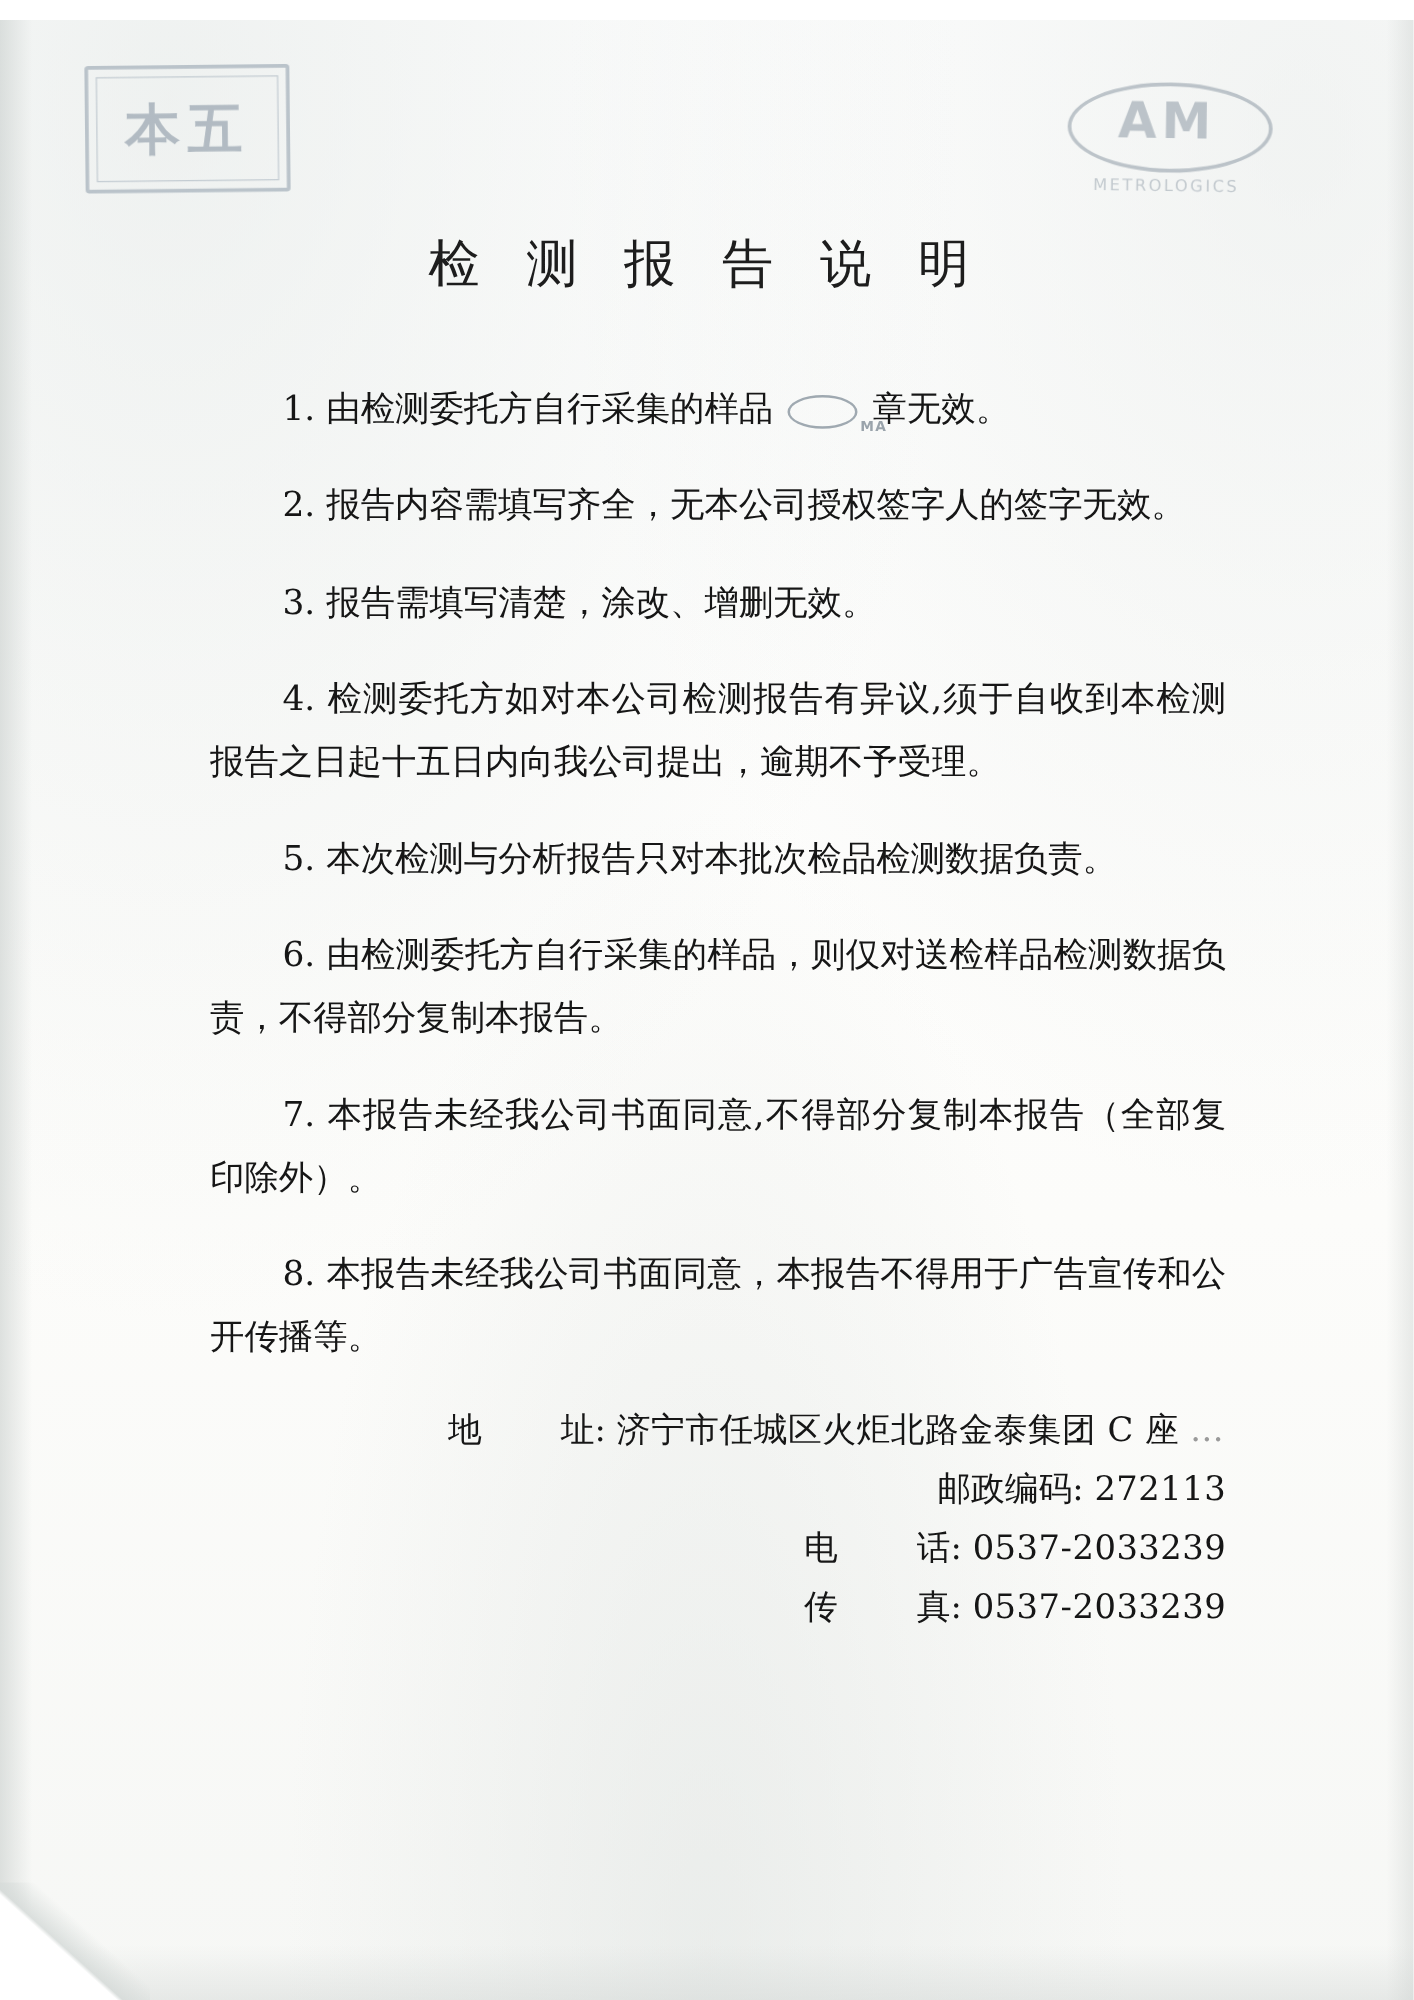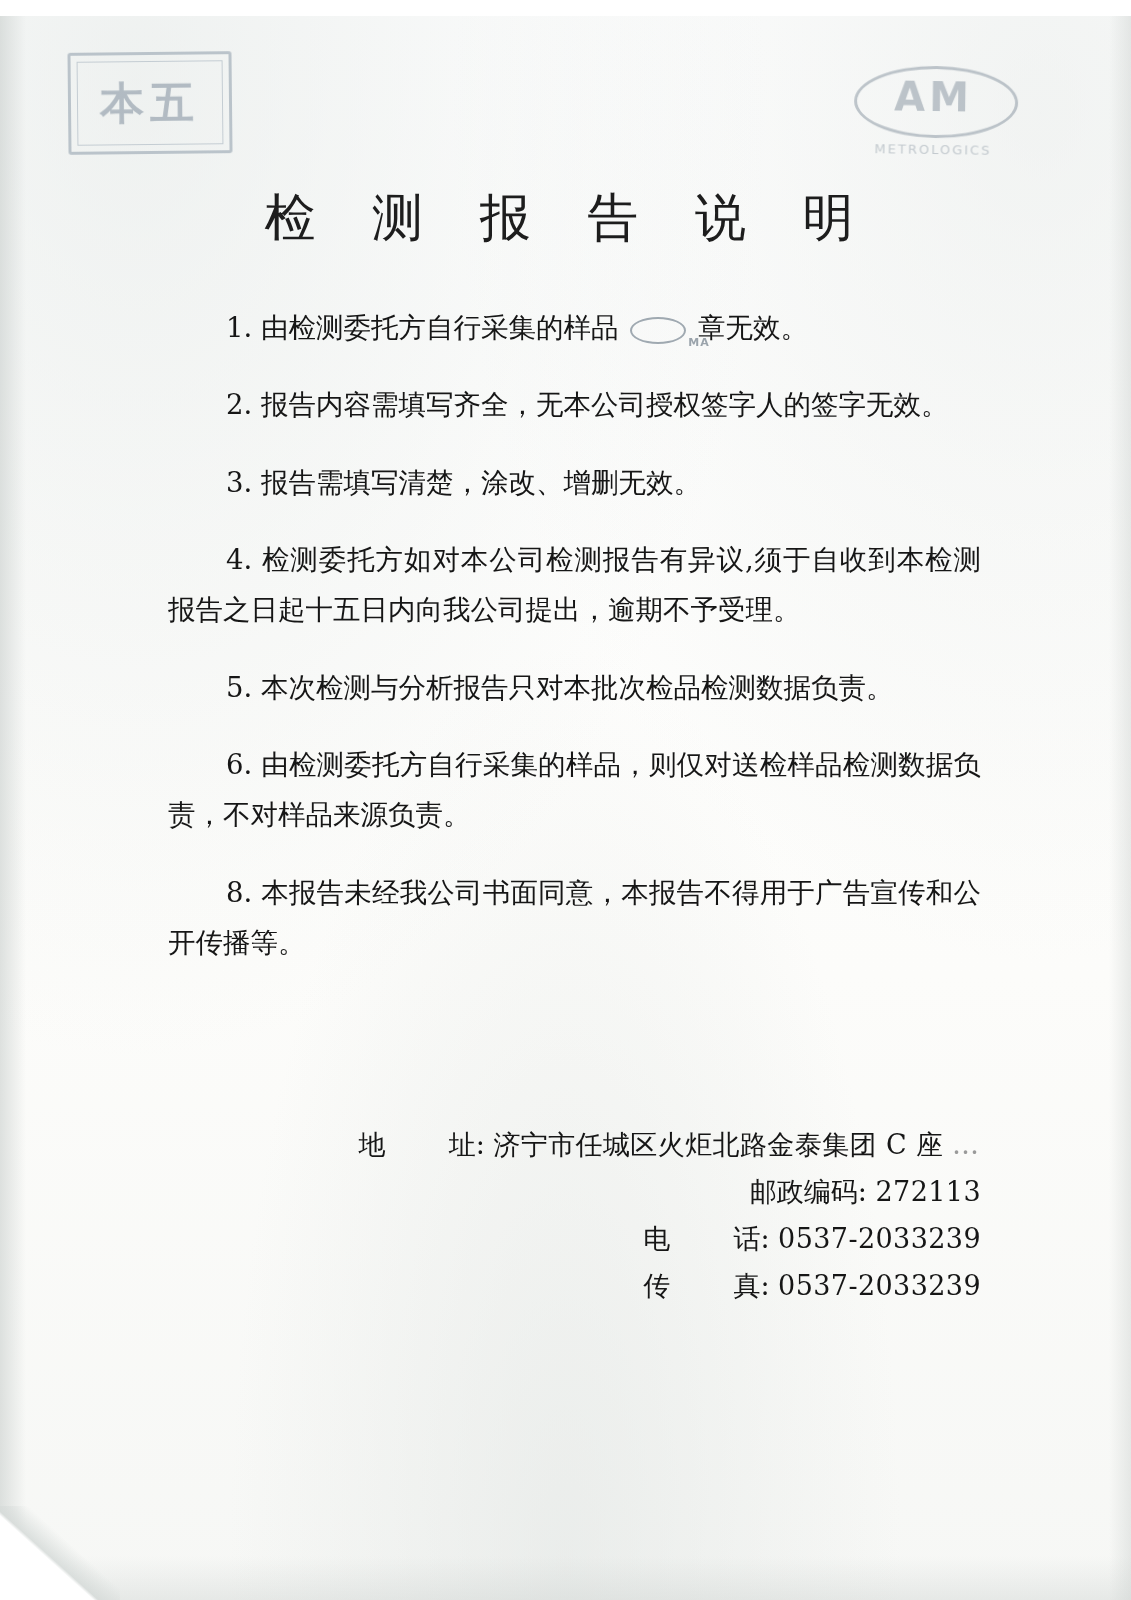--- a/index.html
+++ b/index.html
@@ -151,24 +151,24 @@
     font-family: "DejaVu Sans", "Liberation Sans", sans-serif;
   }
 
   
   .doc-title {
     position: absolute;
     left: 0;
     right: 0;
     top: 168px;
     text-align: center;
-    font-size: 51px;
+    font-size: 41px;
     letter-spacing: 13px;
     color: #1d1d1d;
-    font-family: Liberation Mono, monospace;
+    font-family: Liberation Sans, sans-serif;
     font-weight: normal;
   }
 
   
   .body-block {
     position: absolute;
     left: 168px;
     right: 150px;
     top: 258px;
   }
@@ -265,23 +265,27 @@
       <span>检测委托方如对本公司检测报告有异议,须于自收到本检测报告之日起十五日内向我公司提出，逾期不予受理。</span>
     </p>
 
     <p class="clause">
       <span class="num">5.</span>
       <span>本次检测与分析报告只对本批次检品检测数据负责。</span>
     </p>
 
     <p class="clause">
       <span class="num">6.</span>
-      <span>由检测委托方自行采集的样品，则仅对送检样品检测数据负责，不对样品来源负责。</span>
-    </p>
-
+      <span>由检测委托方自行采集的样品，则仅对送检样品检测数据负责，不得部分复制本报告。</span>
+    </p>
+
+    <p class="clause">
+      <span class="num">7.</span>
+      <span>本报告未经我公司书面同意,不得部分复制本报告（全部复印除外）。</span>
+    </p>
 
     <p class="clause">
       <span class="num">8.</span>
       <span>本报告未经我公司书面同意，本报告不得用于广告宣传和公开传播等。</span>
     </p>
   </div>
 
   <div class="contact-block">
     <div class="contact-row indent">
       <span class="label-spaced">地</span>

